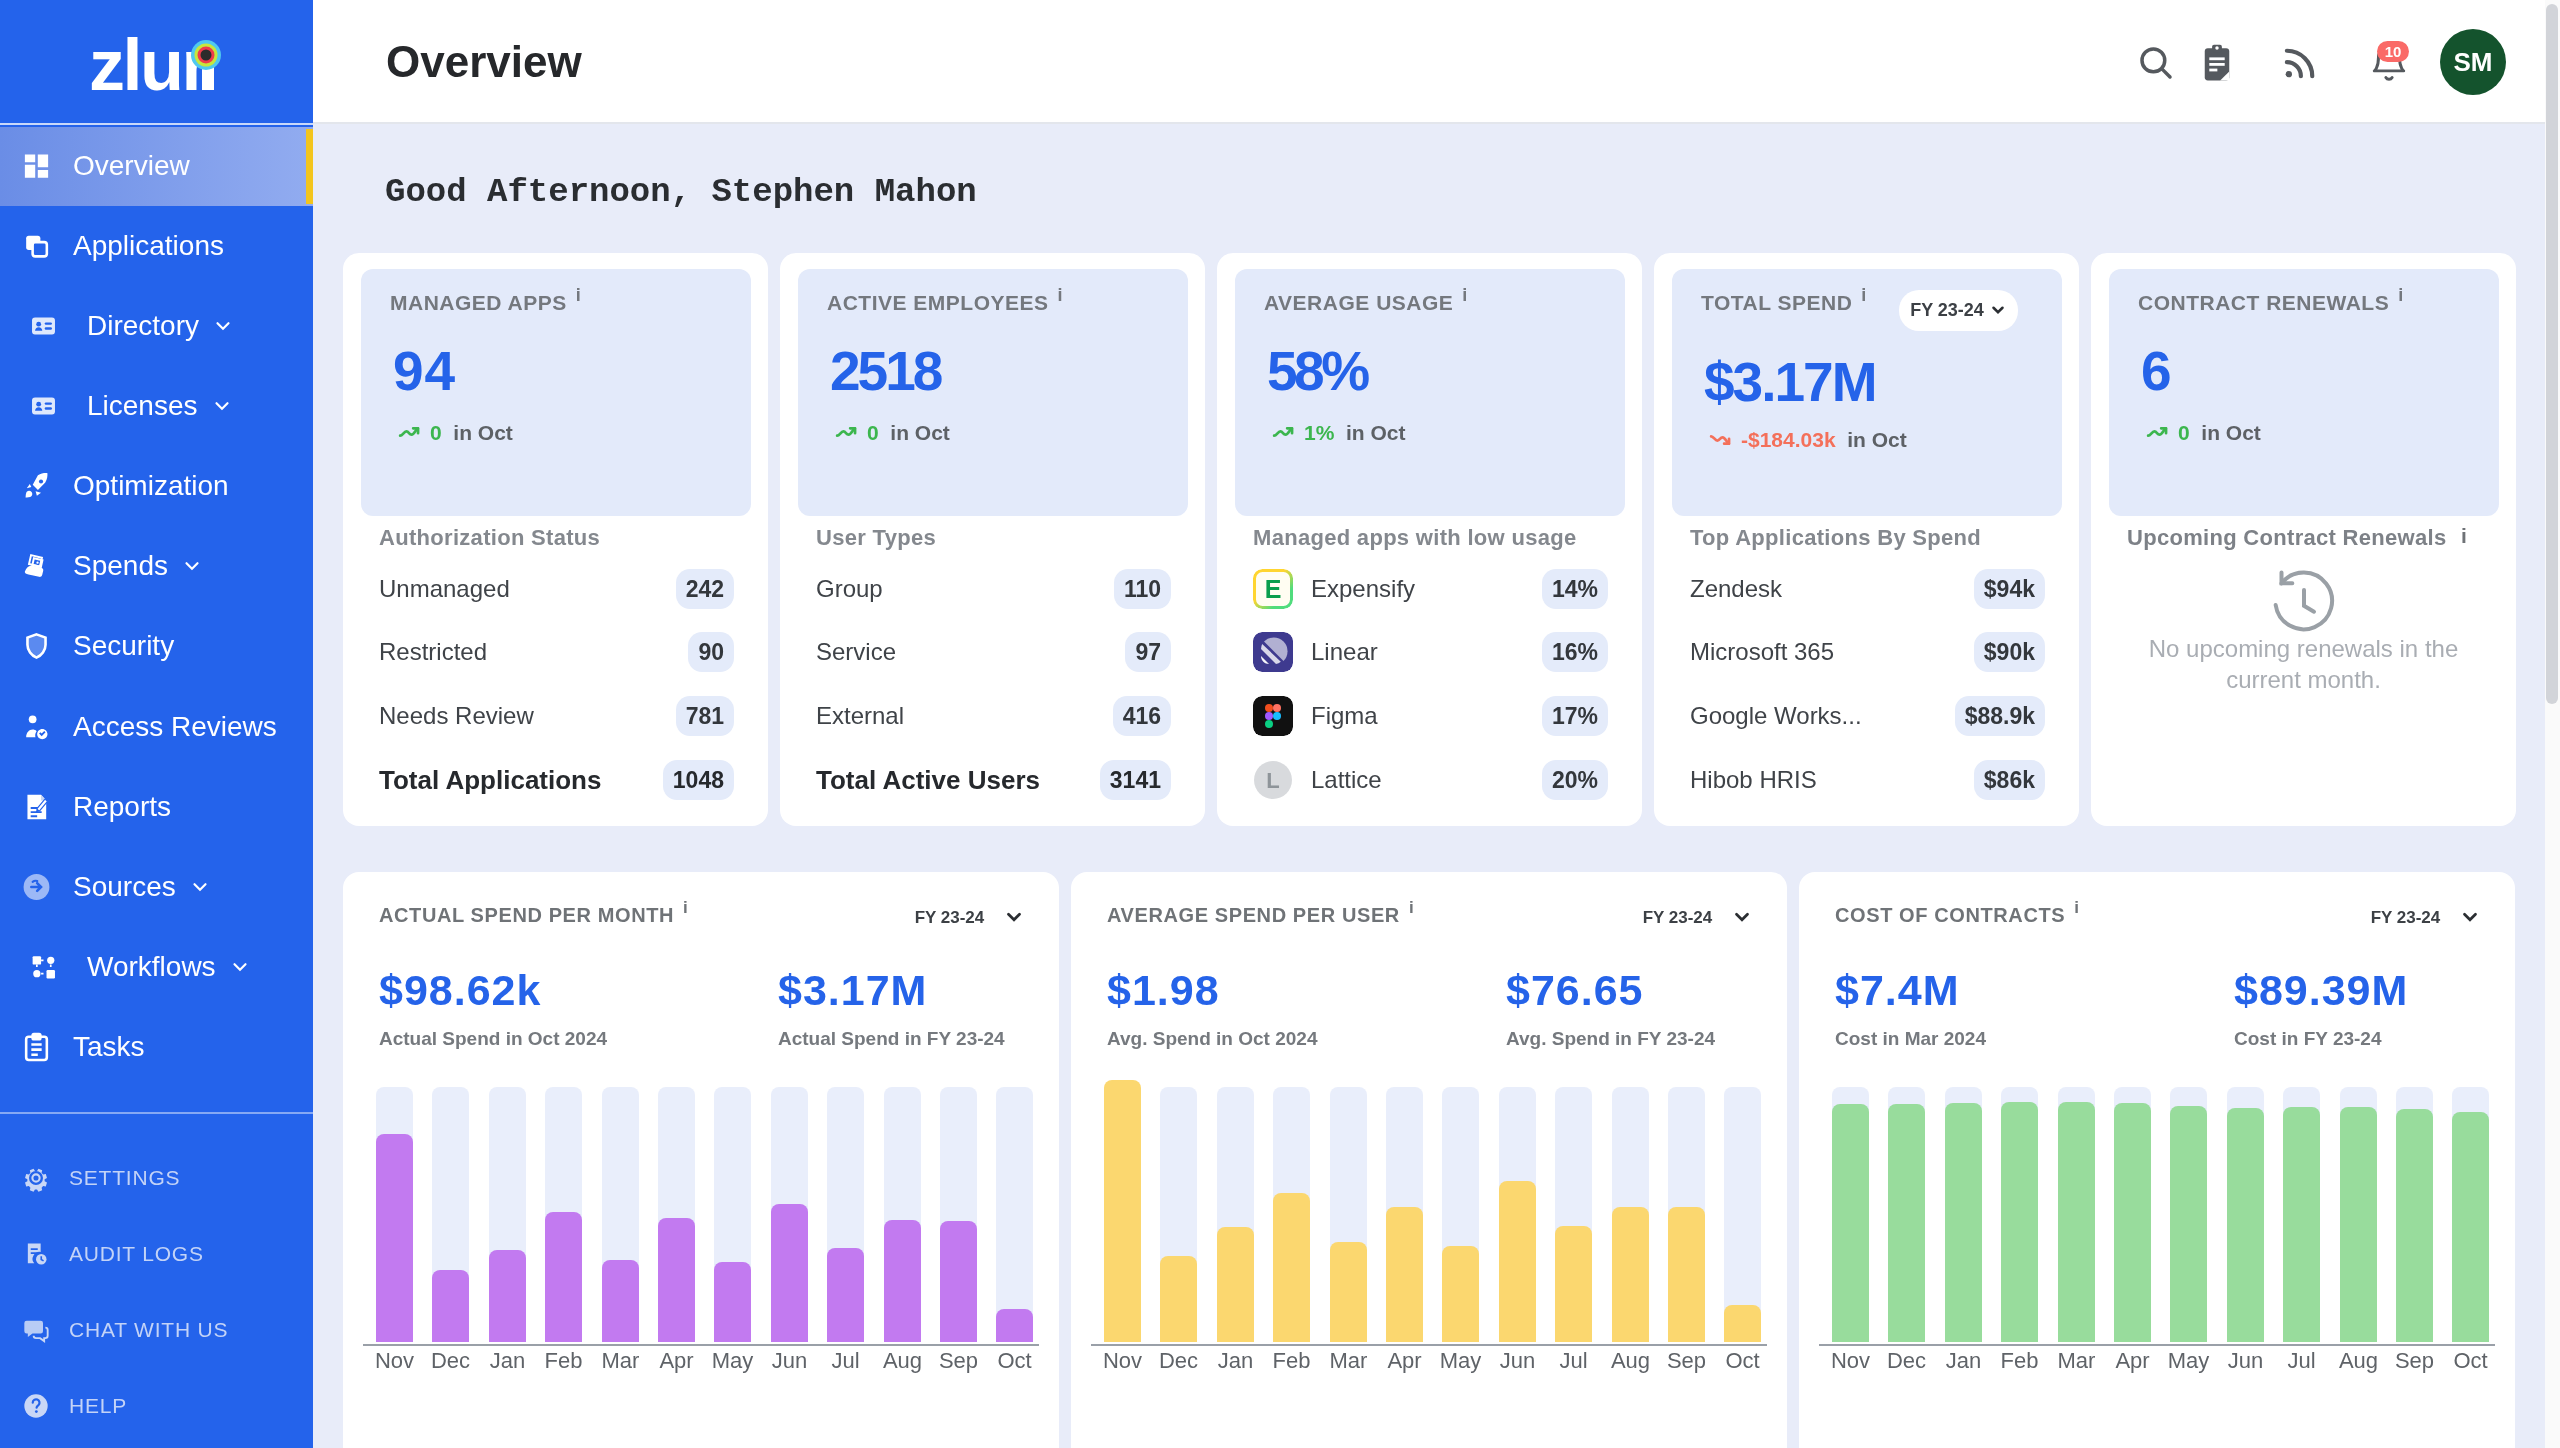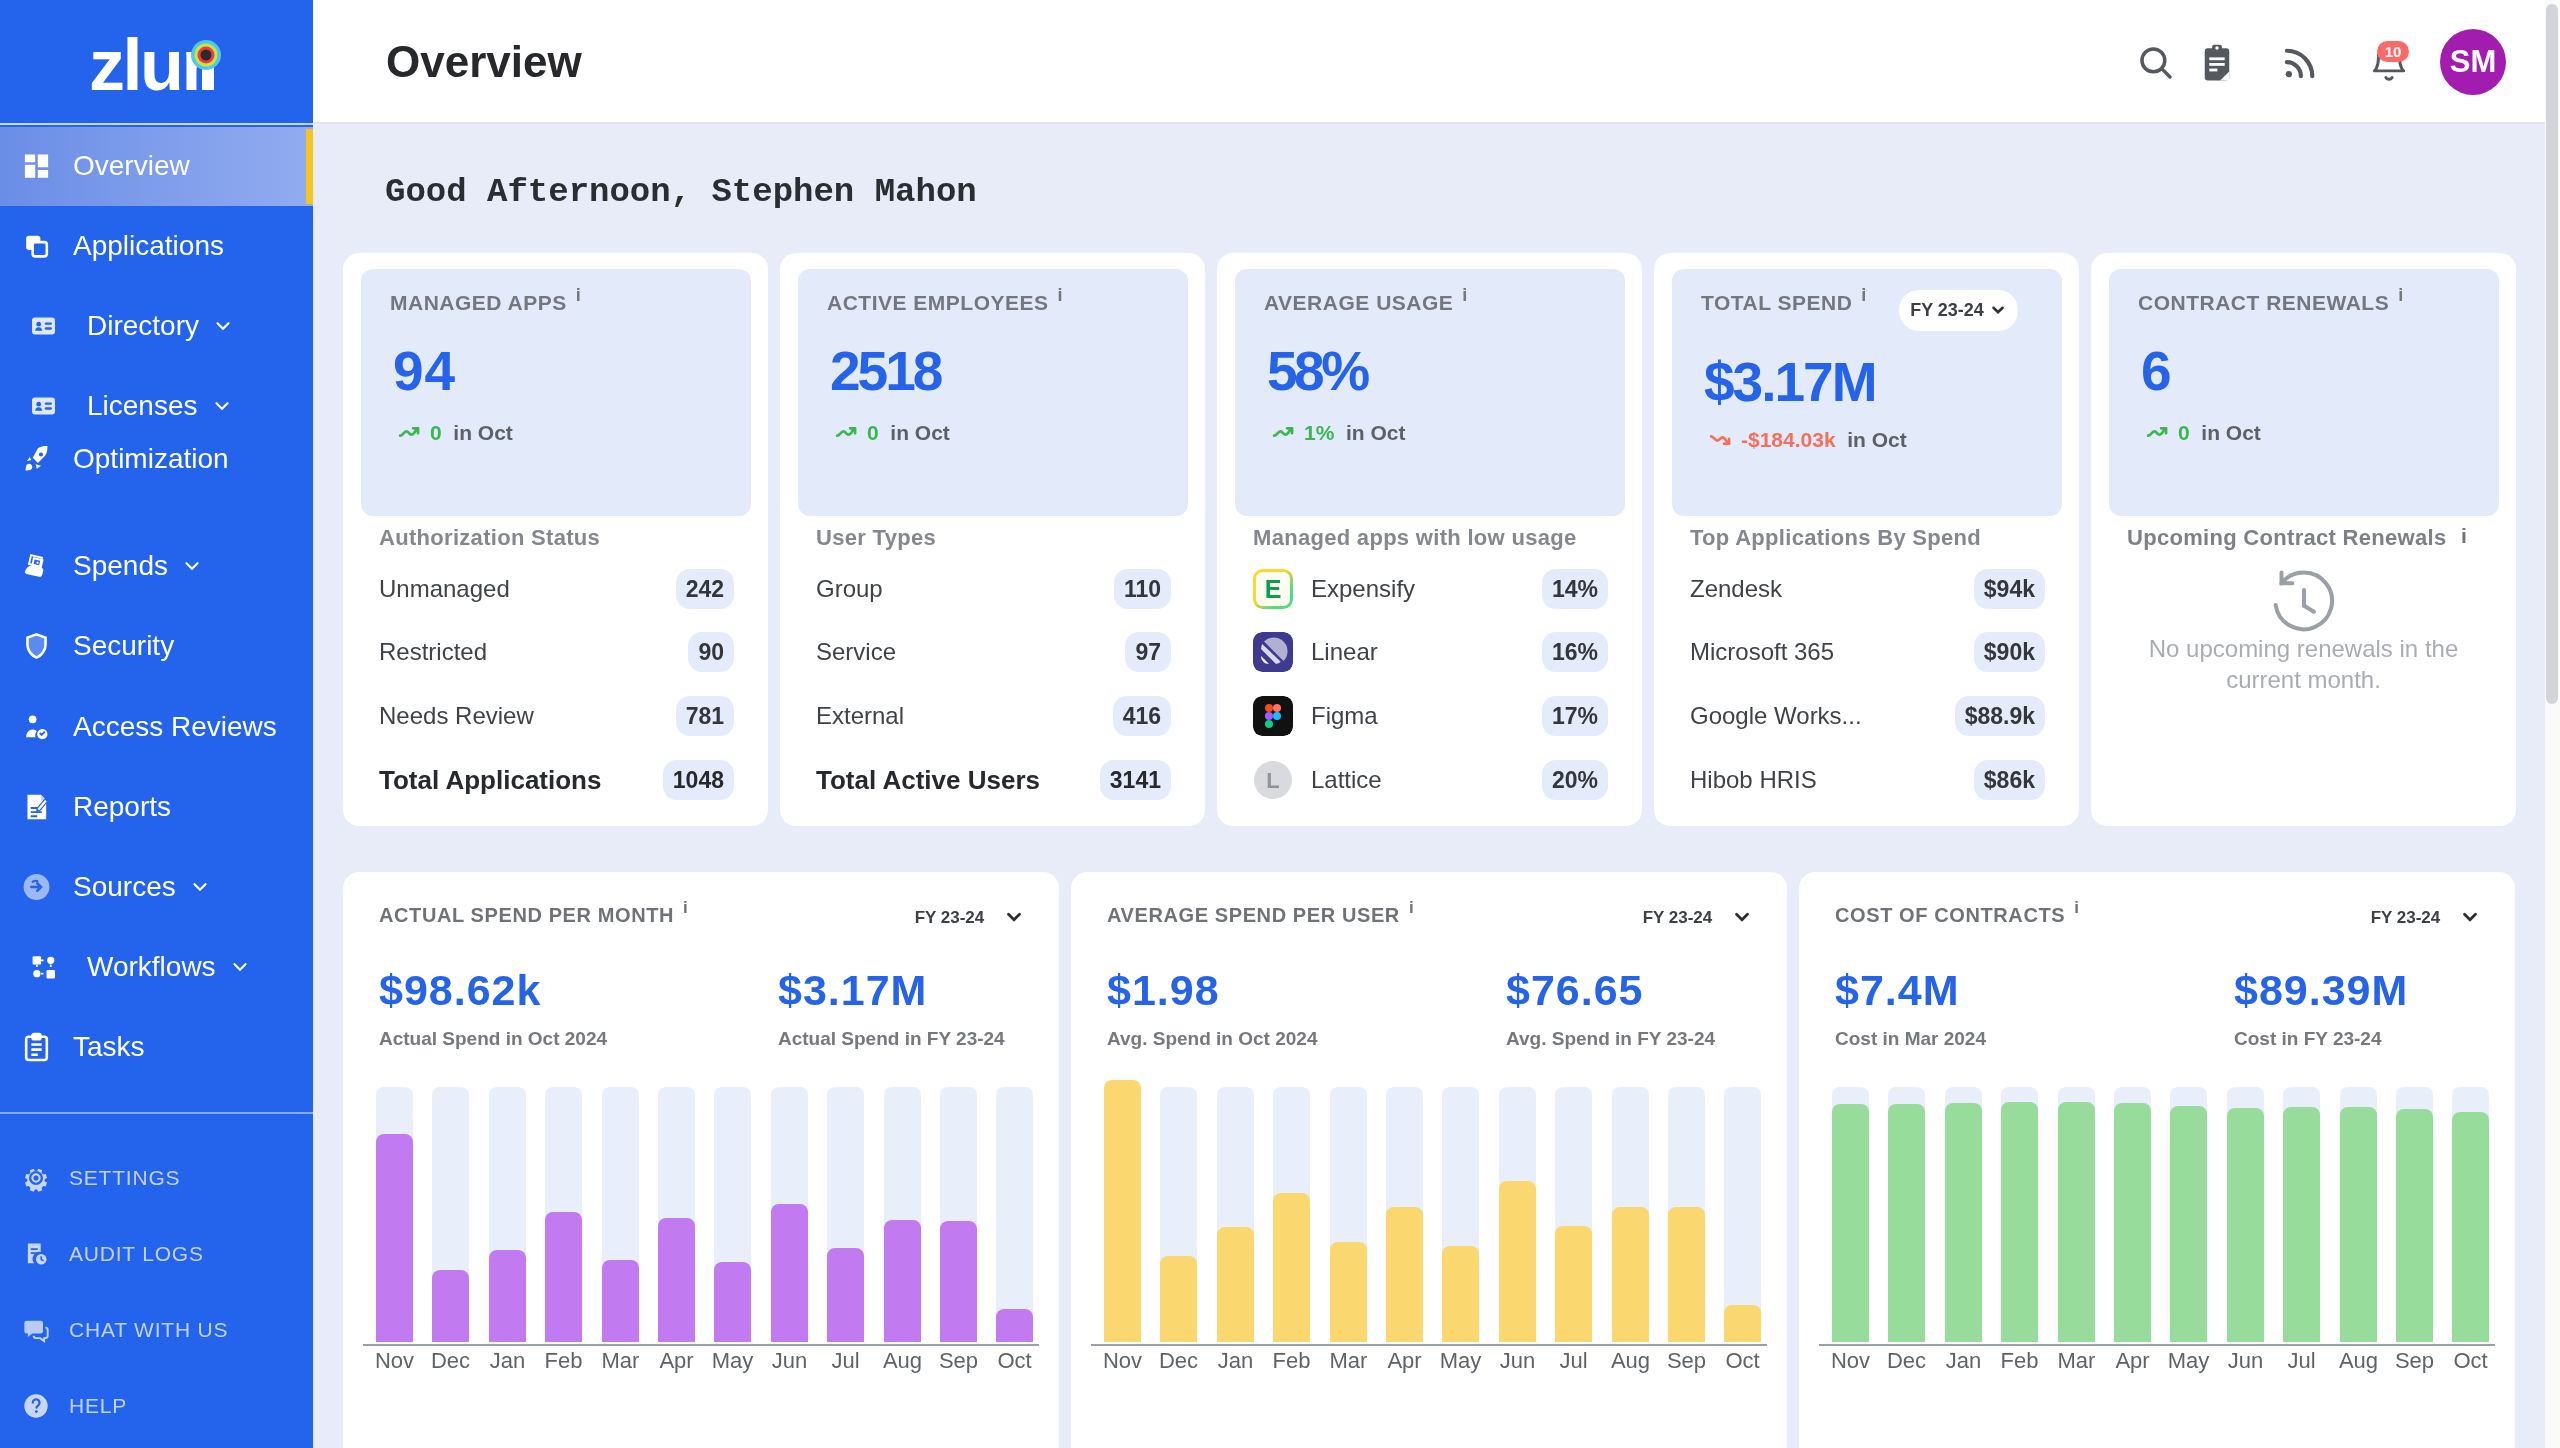--- a/index.html
+++ b/index.html
@@ -22,22 +22,22 @@
   .active-row .ybar { position:absolute; right:0; top:2px; width:7px; height:75px; background:#f3c51d; }
   #sidebar .divider { position:absolute; left:0; top:1112px; width:313px; height:2px; background:rgba(255,255,255,0.45); }
   .navitem2 { position:absolute; left:0; width:313px; height:60px; color:#c3d3f7; }
   .navitem2 .ic { position:absolute; left:22px; top:50%; transform:translateY(-50%); width:28px; height:28px; }
   .navitem2 .lbl { position:absolute; left:69px; top:50%; transform:translateY(-50%); font-size:21px; letter-spacing:0.8px; white-space:nowrap; }
 
   
   #topbar { position:absolute; left:313px; top:0; width:2247px; height:124px; background:#ffffff; border-bottom:2px solid #e3e6ec; z-index:4; }
   #topbar h1 { position:absolute; left:73px; top:37px; font-size:44px; font-weight:700; color:#26282b; letter-spacing:0; }
   .topic { position:absolute; top:42px; width:42px; height:42px; }
-  #avatar { position:absolute; left:2127px; top:29px; width:66px; height:66px; border-radius:50%; background:#a21caf; color:#ffffff;
-            font-size:31px; font-weight:600; text-align:center; line-height:66px; }
+  #avatar { position:absolute; left:2127px; top:29px; width:66px; height:66px; border-radius:50%; background:#14532d; color:#ffffff;
+            font-size:26px; font-weight:600; text-align:center; line-height:66px; }
   #badge { position:absolute; left:2064px; top:41px; min-width:32px; height:21px; border-radius:11px; background:#fa6a67; color:#fff;
            font-size:15px; font-weight:700; text-align:center; line-height:21px; z-index:6; }
 
   
   #greet { position:absolute; left:385px; top:173px; font-size:34px; font-weight:700; color:#2a2d31;font-family:Liberation Mono, monospace; }
   .card { position:absolute; background:#ffffff; border-radius:16px; }
   .panel { position:absolute; left:18px; top:16px; right:17px; height:247px; border-radius:12px; background:#e3eafa; }
   .ctitle { position:absolute; left:47px; top:38px; font-size:21px; font-weight:600; color:#74787e; letter-spacing:0.5px; white-space:nowrap; }
   .ctitle .info { font-size:18px; font-weight:700; color:#74787e; position:relative; top:-9px; margin-left:9px; }
   .bignum { position:absolute; left:50px; top:89px; font-size:55px; font-weight:700; color:#2563e9; line-height:58px; }
@@ -119,21 +119,21 @@
         <rect x="2.5" y="5" width="19" height="14" rx="2.5" fill="#fff" opacity="0.85"></rect>
         <circle cx="8" cy="10.5" r="2" fill="#2463eb"></circle>
         <path d="M5 16c0-1.7 1.3-3 3-3s3 1.3 3 3" fill="#2463eb"></path>
         <rect x="13" y="9" width="6" height="2" rx="1" fill="#2463eb"></rect>
         <rect x="13" y="13" width="6" height="2" rx="1" fill="#2463eb"></rect>
       </svg>
     <span class="lbl sub">Licenses<svg class="chev" viewBox="0 0 24 24" fill="none" stroke="#fff" stroke-width="2.4" stroke-linecap="round">
           <path d="M6 9l6 6 6-6"></path>
         </svg></span>
   </div>
-  <div class="navitem" style="top:420px;">
+  <div class="navitem" style="top:447px;">
     <svg class="ic" viewBox="0 0 24 24" fill="#fff">
         <path d="M13.1 3.6c2.5-1.5 5.5-1.9 7.3-1.6.3 1.8-.1 4.8-1.6 7.3l-5.7 5.7-4-4zM8 12.7l-3.5 1 2.3-3.2zM11.3 16l1 3.5 3.2-2.3zM4.5 16.5c1-1 2.6-1 3.5 0 1 1 1 2.6 0 3.5-.9.9-4.4 1-4.4 1s0-3.6.9-4.5z"></path>
         <circle cx="15.5" cy="8.5" r="1.6" fill="#2463eb"></circle>
       </svg>
     <span class="lbl">Optimization</span>
   </div>
   <div class="navitem" style="top:527px;">
     <svg class="ic" viewBox="0 0 24 24">
         <g stroke="#fff" stroke-width="1.5" fill="none">
           <path d="M7.8 3.6l8.4 2-1.6 6.8-8.4-2z"></path>

